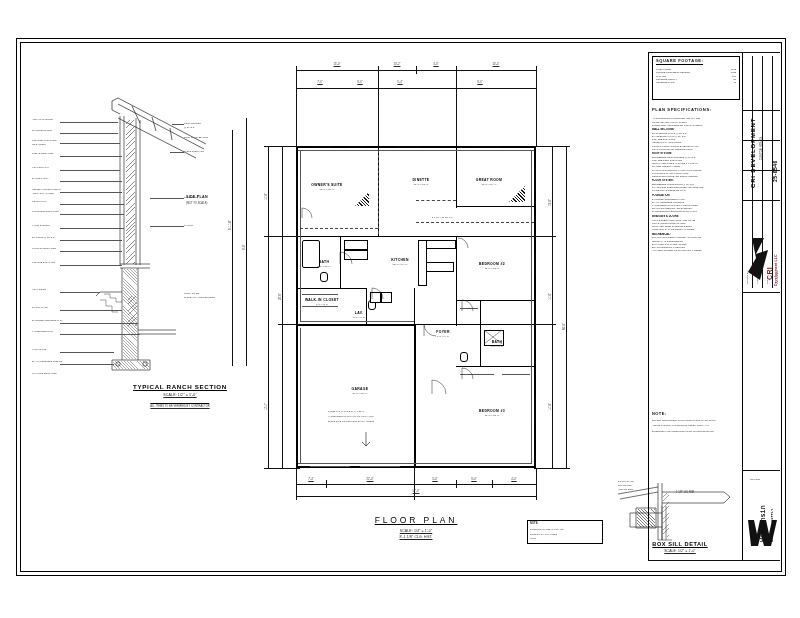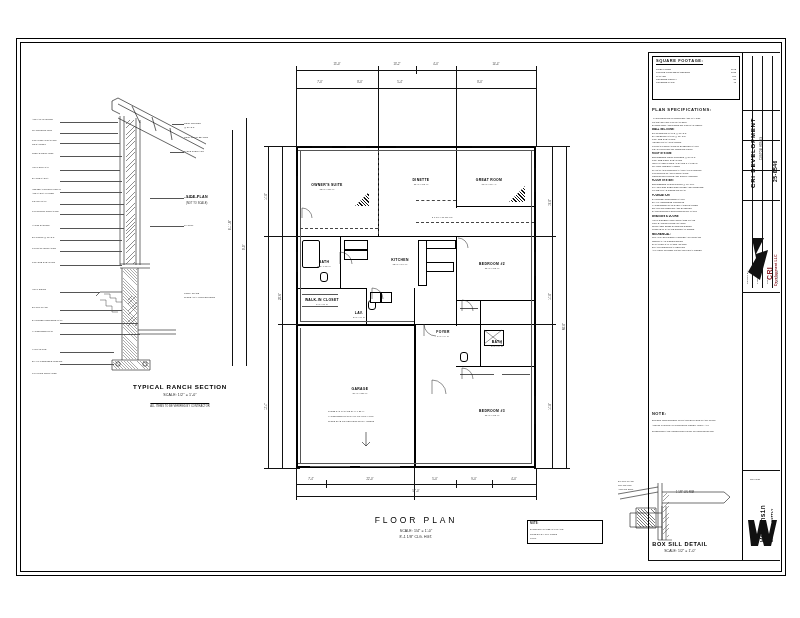--- a/index.html
+++ b/index.html
@@ -5,21 +5,21 @@
   html,body{margin:0;padding:0;background:#ffffff;}
   body{width:800px;height:618px;overflow:hidden;font-family:"Liberation Sans",sans-serif;color:#111;}
   #sheet{position:relative;width:800px;height:618px;background:#fff;}
 
   
   .paper{position:absolute;left:16px;top:38px;width:768px;height:536px;background:#fff;border:1px solid #000;}
   .inner-border{position:absolute;left:20px;top:42px;width:760px;height:528px;border:1px solid #000;}
 
   
   .t{position:absolute;white-space:nowrap;font-family:"Liberation Sans",sans-serif;color:#1a1a1a;line-height:1.05;}
-  .tc{position:absolute;white-space:nowrap;text-align:center;transform:translateX(-50%);font-family:"Liberation Sans",sans-serif;color:#1a1a1a;line-height:1.1;}
+  .tc{position:absolute;white-space:nowrap;text-align:center;transform:translateX(-50%);font-family:"Liberation Sans",sans-serif;color:#1a1a1a;line-height:1.1;text-decoration:underline;}
   .micro{font-size:2.1px;letter-spacing:.02em;color:#333;}
   .micro2{font-size:2.6px;letter-spacing:.02em;color:#2a2a2a;}
   .tiny{font-size:3.1px;letter-spacing:.03em;color:#222;}
   .sm{font-size:3.9px;letter-spacing:.05em;color:#111;}
   .md{font-size:5px;letter-spacing:.1em;color:#000;}
   .lg{font-size:8.5px;letter-spacing:.34em;color:#000;}
   .bold{font-weight:bold;}
   .ul{border-bottom:.6px solid #000;padding-bottom:.5px;}
 
   

